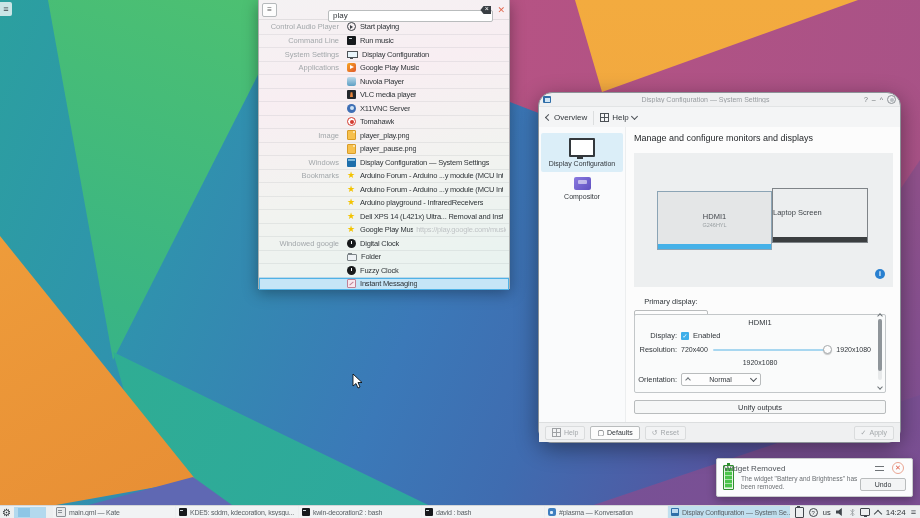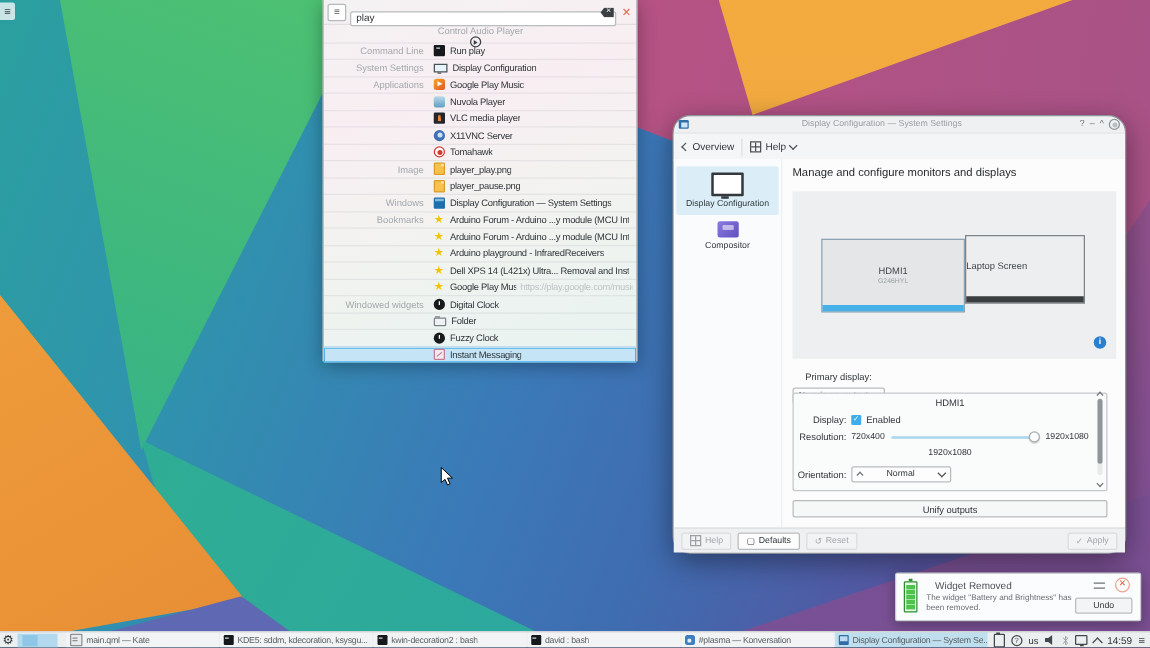--- a/index.html
+++ b/index.html
@@ -21,30 +21,30 @@
     border-radius:0 2px 2px 0;color:#3c4247;font-size:9px;line-height:14px;text-align:center;}
 
   
   #krunner{position:absolute;left:258px;top:0;width:252px;height:289px;
     background:linear-gradient(165deg,#f4f2f3 0%,#f8eef2 30%,#f2f3f0 60%,#e7f3f0 100%);
     border:1px solid rgba(50,55,60,.35);border-top:none;box-shadow:0 4px 14px rgba(0,0,0,.35);box-sizing:border-box;}
   #kr-search{height:16px;display:flex;align-items:center;gap:3px;padding:2px 4px 1px 3px;
     border-bottom:1px solid rgba(0,0,0,.08);}
   #kr-config{width:13px;height:12px;border:1px solid #b5b9bb;border-radius:2px;background:#fdfdfd;
     font-size:8px;line-height:11px;text-align:center;color:#555;}
-  #kr-input-wrap{position:relative;flex:1;height:12px;}
+  #kr-input-wrap{position:relative;flex:1;height:12px;margin-left:48px;}
   #kr-input{width:100%;height:12px;box-sizing:border-box;border:1px solid #b9bcbd;border-radius:2px;
     background:#fff;font-family:"Liberation Sans",sans-serif;font-size:8px;padding:0 14px 0 4px;color:#2f3438;outline:none;}
   #kr-clear{position:absolute;right:2px;top:2px;width:11px;height:8px;background:#3a3f44;
     clip-path:polygon(28% 0,100% 0,100% 100%,28% 100%,0 50%);}
   #kr-clear::after{content:"×";position:absolute;right:2.5px;top:-1px;color:#fff;font-size:7px;}
   #kr-close{color:#e2684f;font-size:9px;line-height:12px;margin-left:1px;}
   .kr-row{display:flex;align-items:center;height:13.5px;border-top:1px solid rgba(100,110,115,.10);
     padding-right:3px;box-sizing:border-box;}
-  .kr-row:first-child{border-top:none;flex-direction:column;}
+  .kr-row:first-child{border-top:none;}
   .kr-row.selected{background:#c5e5f7;box-shadow:inset 0 0 0 1px #4fb2e6;}
   .kr-cat{width:80px;text-align:right;padding-right:8px;color:#a3a8ab;font-size:7.5px;flex:none;
     white-space:nowrap;overflow:hidden;}
   .kr-label{font-size:7.5px;color:#2f3438;white-space:nowrap;overflow:hidden;letter-spacing:-.2px;}
   .kr-note{font-size:7.5px;color:#c0c4c6;margin-left:3px;white-space:nowrap;overflow:hidden;letter-spacing:-.2px;}
 
   
   .ic{display:inline-block;width:9px;height:9px;position:relative;flex:none;margin-right:4px;}
   .ic-play-circle{border:1px solid #3a3f44;border-radius:50%;width:7px;height:7px;}
   .ic-play-circle::after{content:"";position:absolute;left:2px;top:1.5px;border-left:3px solid #3a3f44;
@@ -165,21 +165,21 @@
   .f-ic{font-size:7px;}
 
   
   #notification{position:absolute;left:716px;top:458px;width:197px;height:39px;background:#fbfcfd;
     border:1px solid #c9cccd;border-radius:2px;box-shadow:0 3px 10px rgba(0,0,0,.3);box-sizing:border-box;}
   #ntf-battery{position:absolute;left:6px;top:6px;width:11px;height:25px;border:1px solid #2f8f2f;
     border-radius:1px;background:#e9f7e9;box-sizing:border-box;}
   #ntf-battery::before{content:"";position:absolute;top:-3px;left:3px;width:3px;height:2px;background:#2f8f2f;}
   #ntf-battery::after{content:"";position:absolute;left:1px;right:1px;bottom:1px;height:20px;
     background:repeating-linear-gradient(180deg,#4cc44c 0 3px,#a9e3a9 3px 4px);}
-  #ntf-title{position:absolute;left:31px;top:5px;font-size:8px;color:#4d5257;}
+  #ntf-title{position:absolute;left:7px;top:5px;font-size:8px;color:#4d5257;}
   #ntf-body{position:absolute;left:24px;top:16px;width:132px;font-size:6.5px;line-height:8px;color:#6a6e72;}
   #ntf-config{position:absolute;right:28px;top:6px;width:9px;height:7px;}
   #ntf-config::before{content:"";position:absolute;top:1px;left:0;right:0;height:1px;background:#6e7377;}
   #ntf-config::after{content:"";position:absolute;bottom:1px;left:0;right:0;height:1px;background:#6e7377;}
   #ntf-close{position:absolute;right:8px;top:3px;width:10px;height:10px;border:1px solid #eaa592;
     border-radius:50%;color:#e05c48;font-size:7px;line-height:9px;text-align:center;}
   #ntf-undo{position:absolute;right:6px;bottom:5px;width:46px;height:13px;background:#f3f4f5;
     border:1px solid #b9bcbd;border-radius:2px;font-size:7px;color:#31363b;text-align:center;line-height:12px;box-sizing:border-box;}
 
   
@@ -242,21 +242,21 @@
     <div id="krunner-rows">
         <div class="kr-row">
     <span class="kr-cat">Control Audio Player</span>
     <span class="ic ic-play-circle"></span>
     <span class="kr-label">Start playing</span>
     <span class="kr-note"></span>
   </div>
         <div class="kr-row">
     <span class="kr-cat">Command Line</span>
     <span class="ic ic-konsole"></span>
-    <span class="kr-label">Run play</span>
+    <span class="kr-label">Run music</span>
     <span class="kr-note"></span>
   </div>
         <div class="kr-row">
     <span class="kr-cat">System Settings</span>
     <span class="ic ic-monitor"></span>
     <span class="kr-label">Display Configuration</span>
     <span class="kr-note"></span>
   </div>
         <div class="kr-row">
     <span class="kr-cat">Applications</span>
@@ -330,21 +330,21 @@
     <span class="kr-label">Dell XPS 14 (L421x) Ultra... Removal and Installation</span>
     <span class="kr-note"></span>
   </div>
         <div class="kr-row">
     <span class="kr-cat"></span>
     <span class="ic ic-star"></span>
     <span class="kr-label">Google Play Music</span>
     <span class="kr-note">https://play.google.com/music/...</span>
   </div>
         <div class="kr-row">
-    <span class="kr-cat">Windowed widgets</span>
+    <span class="kr-cat">Windowed google</span>
     <span class="ic ic-clock"></span>
     <span class="kr-label">Digital Clock</span>
     <span class="kr-note"></span>
   </div>
         <div class="kr-row">
     <span class="kr-cat"></span>
     <span class="ic ic-folder"></span>
     <span class="kr-label">Folder</span>
     <span class="kr-note"></span>
   </div>
@@ -514,21 +514,21 @@
     <div id="tray">
       <span class="tray-ic" id="tray-clipboard"></span>
       <span class="tray-ic" id="tray-help">?</span>
       <span id="tray-layout">us</span>
       <span class="tray-ic" id="tray-speaker"></span>
       <svg id="tray-bt" viewBox="0 0 5 9" width="5" height="9">
           <path d="M0.5 2 L4 6.5 L2.5 8 L2.5 1 L4 2.5 L0.5 7" stroke="#41474c" stroke-width="0.8" fill="none"></path>
         </svg>
       <span class="tray-ic" id="tray-monitor"></span>
       <span id="tray-expand"></span>
-      <span id="tray-clock">14:59</span>
+      <span id="tray-clock">14:24</span>
       <span id="tray-menu">≡</span>
     </div>
   </div>
 
   <svg id="cursor" width="11" height="16" viewBox="0 0 11 16">
     <path d="M1,1 L1,13 L4,10.5 L6,15 L8,14 L6,9.5 L10,9.5 Z" fill="#fff" stroke="#000" stroke-width="0.8"></path>
   </svg>
 
 </div>
 

